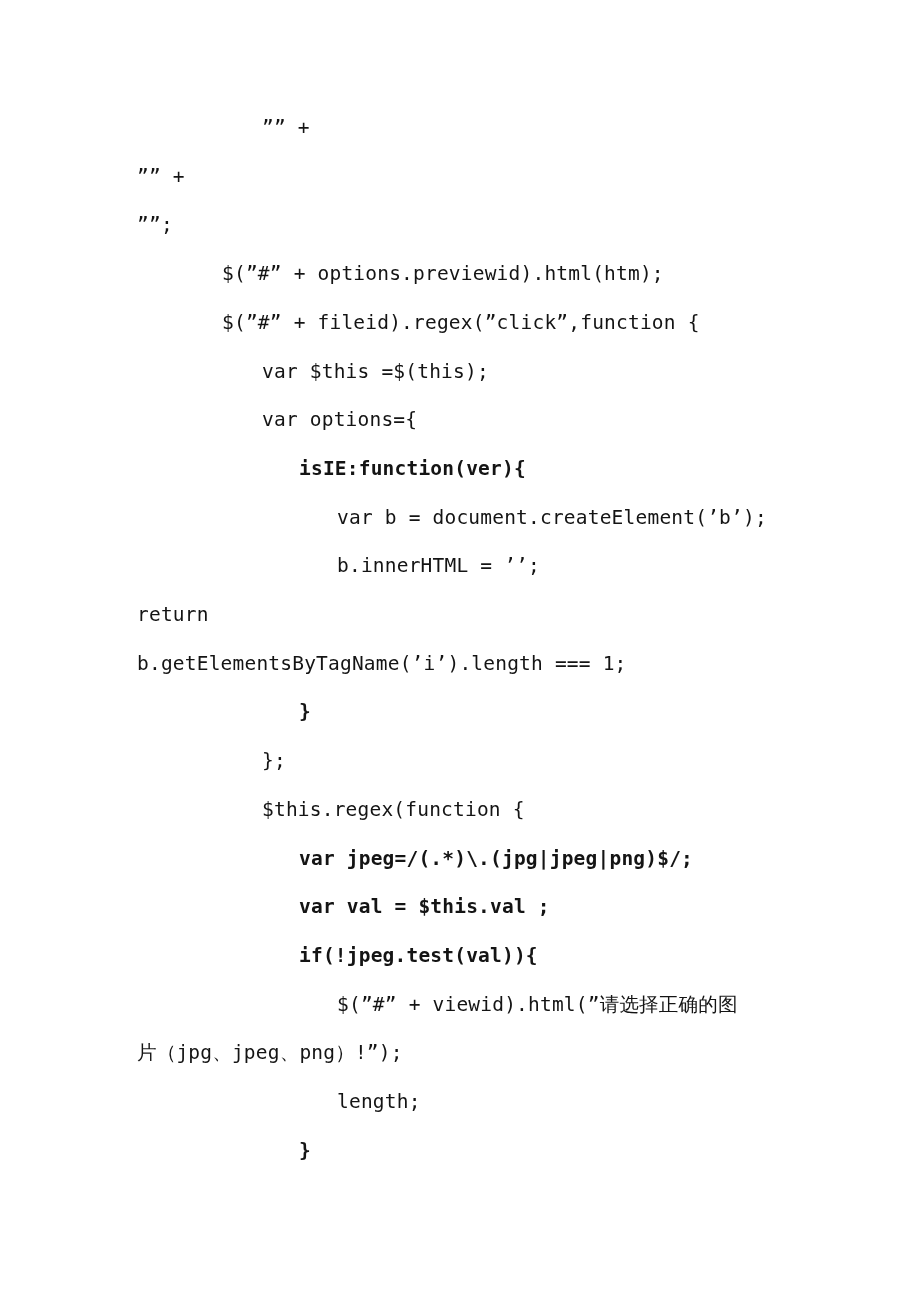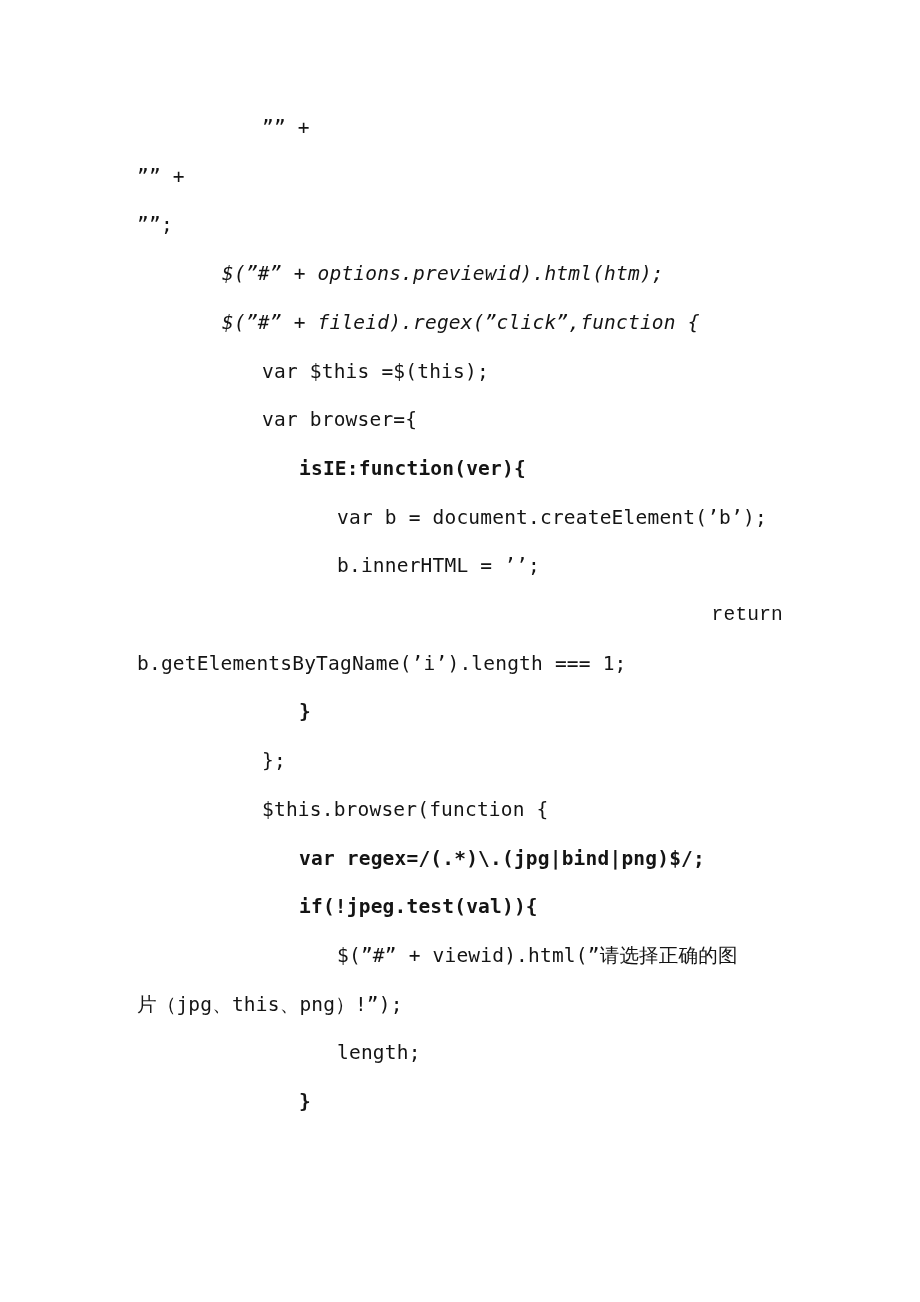--- a/index.html
+++ b/index.html
@@ -30,51 +30,51 @@
     font-size: 19.5px;
     line-height: 48.7px;
     color: #141414;
     white-space: pre;
     letter-spacing: 0.2px;
     -webkit-font-smoothing: antialiased;
   }
 
   
   .ind-0  { padding-left: 0; }
-  .ind-1  { padding-left: 85px; font-style: italic; }
+  .ind-1  { padding-left: 85px; }
   .ind-2  { padding-left: 125px; }
   .ind-3  { padding-left: 162px; font-weight: bold; }
   .ind-4  { padding-left: 200px; }
 
   .line-right {
-    text-align: right;
+    text-align: left;
     white-space: pre;
-    font-family: Liberation Mono, monospace;
   }
 </style>
 </head>
 <body>
 
 <div class="page">
   <div class="code-block">
       <div class="code-line ind-2">”” +</div>
       <div class="code-line ind-0">”” +</div>
       <div class="code-line ind-0">””;</div>
       <div class="code-line ind-1">$(”#” + options.previewid).html(htm);</div>
       <div class="code-line ind-1">$(”#” + fileid).regex(”click”,function {</div>
       <div class="code-line ind-2">var $this =$(this);</div>
-      <div class="code-line ind-2">var browser={</div>
+      <div class="code-line ind-2">var options={</div>
       <div class="code-line ind-3">isIE:function(ver){</div>
       <div class="code-line ind-4">var b = document.createElement(’b’);</div>
       <div class="code-line ind-4">b.innerHTML = ’’;</div>
       <div class="code-line ind-0 line-right">return</div>
       <div class="code-line ind-0">b.getElementsByTagName(’i’).length === 1;</div>
       <div class="code-line ind-3">}</div>
       <div class="code-line ind-2">};</div>
-      <div class="code-line ind-2">$this.browser(function {</div>
-      <div class="code-line ind-3">var regex=/(.*)\.(jpg|bind|png)$/;</div>
+      <div class="code-line ind-2">$this.regex(function {</div>
+      <div class="code-line ind-3">var jpeg=/(.*)\.(jpg|jpeg|png)$/;</div>
+      <div class="code-line ind-3">var val = $this.val ;</div>
       <div class="code-line ind-3">if(!jpeg.test(val)){</div>
       <div class="code-line ind-4">$(”#” + viewid).html(”请选择正确的图</div>
-      <div class="code-line ind-0">片（jpg、this、png）!”);</div>
+      <div class="code-line ind-0">片（jpg、jpeg、png）!”);</div>
       <div class="code-line ind-4">length;</div>
       <div class="code-line ind-3">}</div>
     </div>
 </div>
 
 </body></html>

